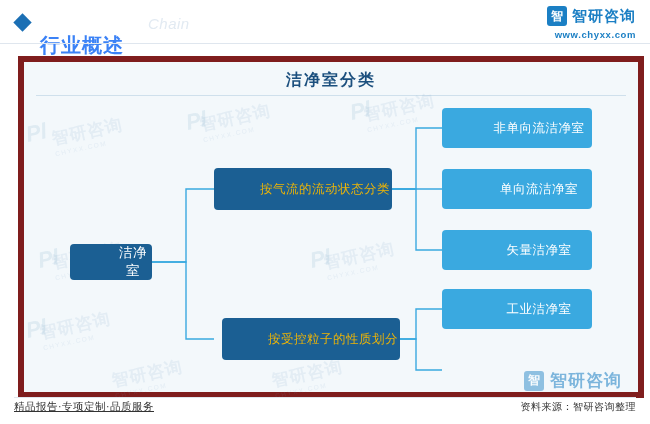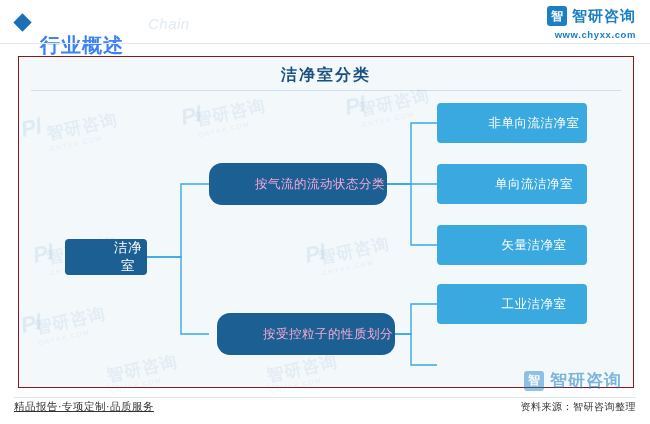--- a/index.html
+++ b/index.html
@@ -91,21 +91,21 @@
     letter-spacing: 0.6px;
     font-weight: bold;
   }
 
   
   .panel {
     position: absolute;
     left: 18px; top: 56px;
     width: 614px; height: 330px;
     background: #f3f8fb;
-    border: 1px solid #7f1d1d;
+    border: 6px solid #7f1d1d;
   }
   .panel-title {
     position: absolute;
     left: 0; top: 8px;
     width: 614px;
     text-align: center;
     font-size: 16px;
     font-weight: bold;
     color: #1b4f7e;
     letter-spacing: 2px;
@@ -158,23 +158,22 @@
     padding-left: 44px;
   }
   .node-root {
     background: #1b5f93;
     color: #ffffff;
     font-size: 13.5px;
     font-weight: normal;
   }
   .node-mid {
     background: #1b5f93;
-    color: #f9a8d4;
+    color: #eab308;
     font-size: 12.5px;
-    border-radius: 13px;
   }
   .node-leaf {
     background: #3aa9e0;
     color: #ffffff;
     font-size: 12.5px;
   }
 
   svg.connectors {
     position: absolute;
     left: 0; top: 0;

